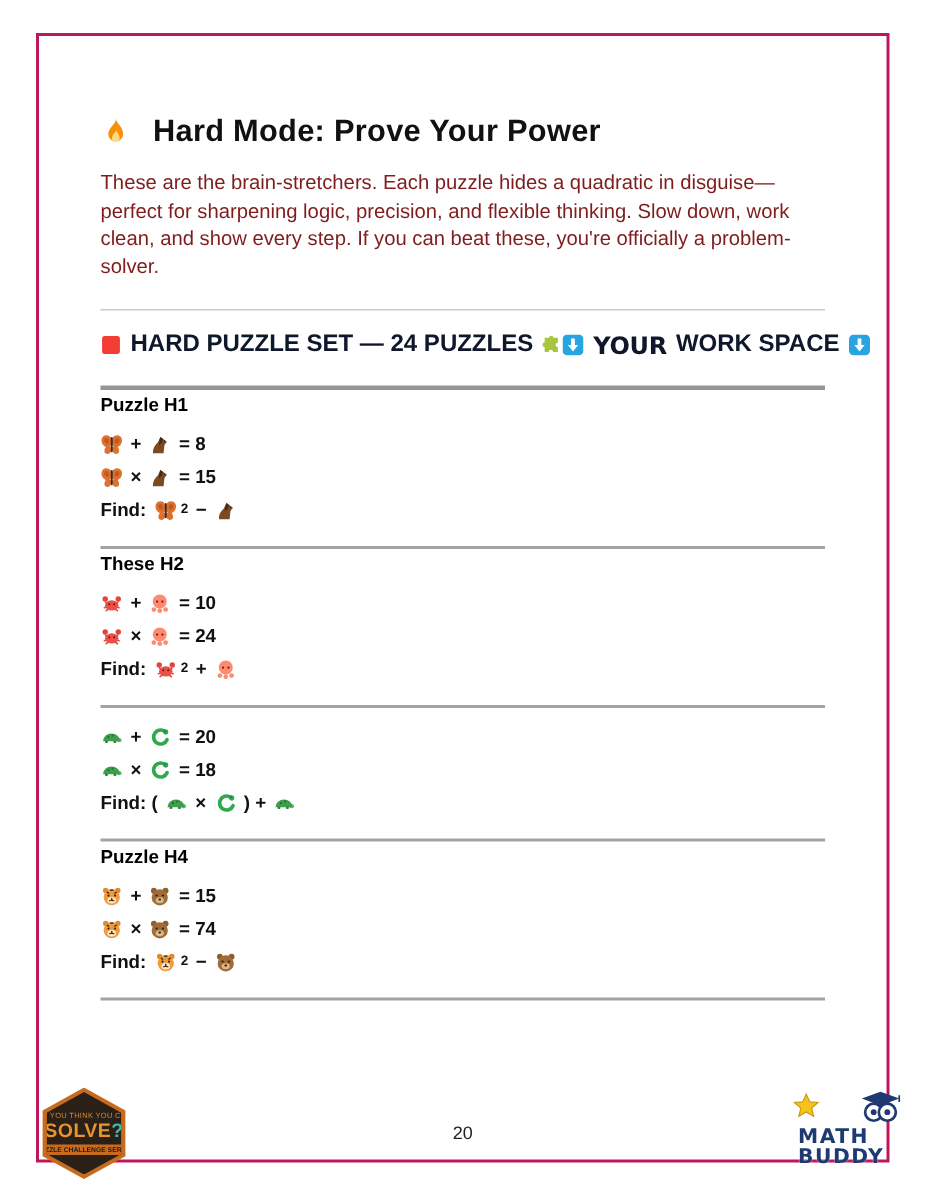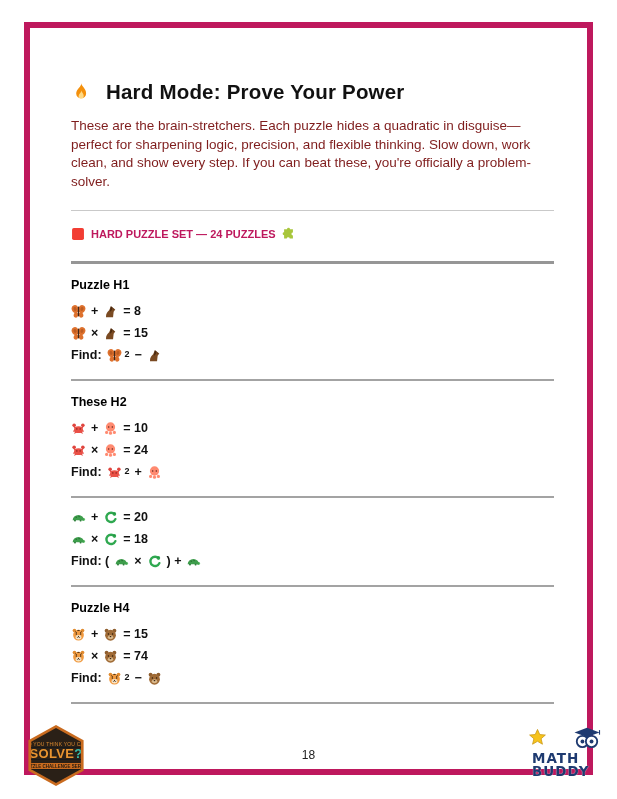--- a/index.html
+++ b/index.html
@@ -3,47 +3,47 @@
 <meta charset="utf-8">
 <style>
   html,body{margin:0;padding:0;}
   body{
     width:617px;height:799px;position:relative;background:#fff;
     font-family:"Liberation Sans","DejaVu Sans",sans-serif;color:#1a1a1a;
     -webkit-font-smoothing:antialiased;overflow:hidden;
   }
   .frame{
     position:absolute;left:24px;top:22px;width:569px;height:753px;
-    border:6px solid #be185d;box-sizing:border-box;background:#fff;
+    border:2px solid #be185d;box-sizing:border-box;background:#fff;
   }
   .content{position:absolute;left:41px;top:0;width:483px;}
   .doc-title{
     margin-top:52px;display:flex;align-items:center;gap:15px;
     font-size:20.5px;font-weight:700;color:#111;letter-spacing:0.2px;
   }
   .title-ic{display:inline-block;width:20px;height:20px;flex:0 0 auto;}
   .title-ic svg{width:100%;height:100%;display:block;}
   .intro{
     margin:13px 0 0 0;font-size:13.5px;line-height:18.5px;color:#7f1d1d;
   }
   hr{border:none;margin:0;}
   hr.thin{border-top:1.5px solid #c9c9c9;margin-top:19px;}
   hr.thick{border-top:3px solid #969696;margin-top:18px;}
   hr.sep{border-top:2.5px solid #a3a3a3;margin-top:13px;}
   .banner{
     margin-top:14px;height:18px;display:flex;align-items:center;
-    justify-content:space-between;font-size:11px;font-weight:700;color:#be185d;
+    justify-content:space-between;font-size:16px;font-weight:700;color:#0f172a;
   }
   .banner-side{display:flex;align-items:center;gap:6px;white-space:nowrap;}
   .banner .ic{width:14px;height:14px;}
   .banner .strong{font-weight:900;font-family:"DejaVu Sans",sans-serif;letter-spacing:-0.2px;}
   .ic{display:inline-block;width:15px;height:15px;vertical-align:-2px;flex:0 0 auto;}
   .ic svg{width:100%;height:100%;display:block;}
   .puzzle h2{
-    margin:14px 0 0 0;font-size:12.5px;line-height:14px;font-weight:700;color:#000;
+    margin:3px 0 0 0;font-size:12.5px;line-height:14px;font-weight:700;color:#000;
   }
   .eq-lines{margin-top:8px;}
   .eq-line{
     height:22px;display:flex;align-items:center;gap:5px;
     font-size:12.5px;font-weight:700;color:#111;
   }
   .eq-line sup{font-size:9px;font-weight:700;margin-left:-2px;transform:translateY(-1px);}
   
   .page-num{
     position:absolute;left:0;right:0;top:748px;text-align:center;
@@ -51,21 +51,21 @@
   }
   .solve-badge{position:absolute;left:26px;top:725px;width:60px;height:61px;z-index:3;}
   .solve-hex-outer{
     width:100%;height:100%;background:#c96b1f;
     clip-path:polygon(50% 0,96% 25%,96% 75%,50% 100%,4% 75%,4% 25%);
     display:flex;align-items:center;justify-content:center;
   }
   .solve-hex-inner{
     width:54px;height:55px;background:#2a2017;
     clip-path:polygon(50% 0,96% 25%,96% 75%,50% 100%,4% 75%,4% 25%);
-    display:flex;flex-direction:column;align-items:center;justify-content:center;text-decoration:underline;
+    display:flex;flex-direction:column;align-items:center;justify-content:center;
   }
   .solve-top{font-size:5px;color:#d8882f;letter-spacing:0.2px;white-space:nowrap;}
   .solve-main{font-size:13px;font-weight:800;color:#e89430;line-height:14px;letter-spacing:0.3px;}
   .solve-main .qmark{color:#35c0ae;}
   .solve-bottom{
     font-size:4.5px;background:#c96b1f;color:#241a10;padding:1px 2px;
     border-radius:1px;margin-top:2px;white-space:nowrap;font-weight:700;
   }
   .mb-logo{position:absolute;left:528px;top:726px;width:74px;height:48px;z-index:3;}
   .mb-star{position:absolute;left:0;top:2px;width:19px;height:19px;}
@@ -105,20 +105,36 @@
               <rect x="1.5" y="1.5" width="17" height="17" rx="2.5" fill="#F23D33"></rect>
             </svg>
           </span>
         <span>HARD PUZZLE SET — 24 PUZZLES</span>
         <span class="ic">
             <svg viewBox="0 0 20 20">
               <path d="M3 3.2h4.2a2.1 2.1 0 1 1 4.2 0h4.2v4.6a2.1 2.1 0 1 0 0 4.2v4.6h-4.6a2.1 2.1 0 1 0-4.2 0H3v-4.8a2.1 2.1 0 1 1 0-4.2z" fill="#A8C63C"></path>
             </svg>
           </span>
       </div>
+      <div class="banner-side">
+        <span class="ic">
+            <svg viewBox="0 0 20 20">
+              <rect width="20" height="20" rx="4.5" fill="#29A4E2"></rect>
+              <path d="M8.2 3.8h3.6V10h3.1L10 16.2 5.1 10h3.1z" fill="#fff"></path>
+            </svg>
+          </span>
+        <span class="strong">YOUR</span>
+        <span>WORK SPACE</span>
+        <span class="ic">
+            <svg viewBox="0 0 20 20">
+              <rect width="20" height="20" rx="4.5" fill="#29A4E2"></rect>
+              <path d="M8.2 3.8h3.6V10h3.1L10 16.2 5.1 10h3.1z" fill="#fff"></path>
+            </svg>
+          </span>
+      </div>
     </div>
 
     <hr class="thick">
 
     <section class="puzzle">
       <h2>Puzzle H1</h2>
       <div class="eq-lines">
           <div class="eq-line">
             <span class="ic">
               <svg viewBox="0 0 20 20">
@@ -450,21 +466,21 @@
               </svg>
             </span>
           </div>
         </div>
       <hr class="sep">
     </section>
 
   </div>
 </div>
 
-<div class="page-num">18</div>
+<div class="page-num">20</div>
 
 <div class="solve-badge">
   <div class="solve-hex-outer">
     <div class="solve-hex-inner">
       <div class="solve-top">SO YOU THINK YOU CAN</div>
       <div class="solve-main"><span>SOLVE</span><span class="qmark">?</span></div>
       <div class="solve-bottom">PUZZLE CHALLENGE SERIES</div>
     </div>
   </div>
 </div>

